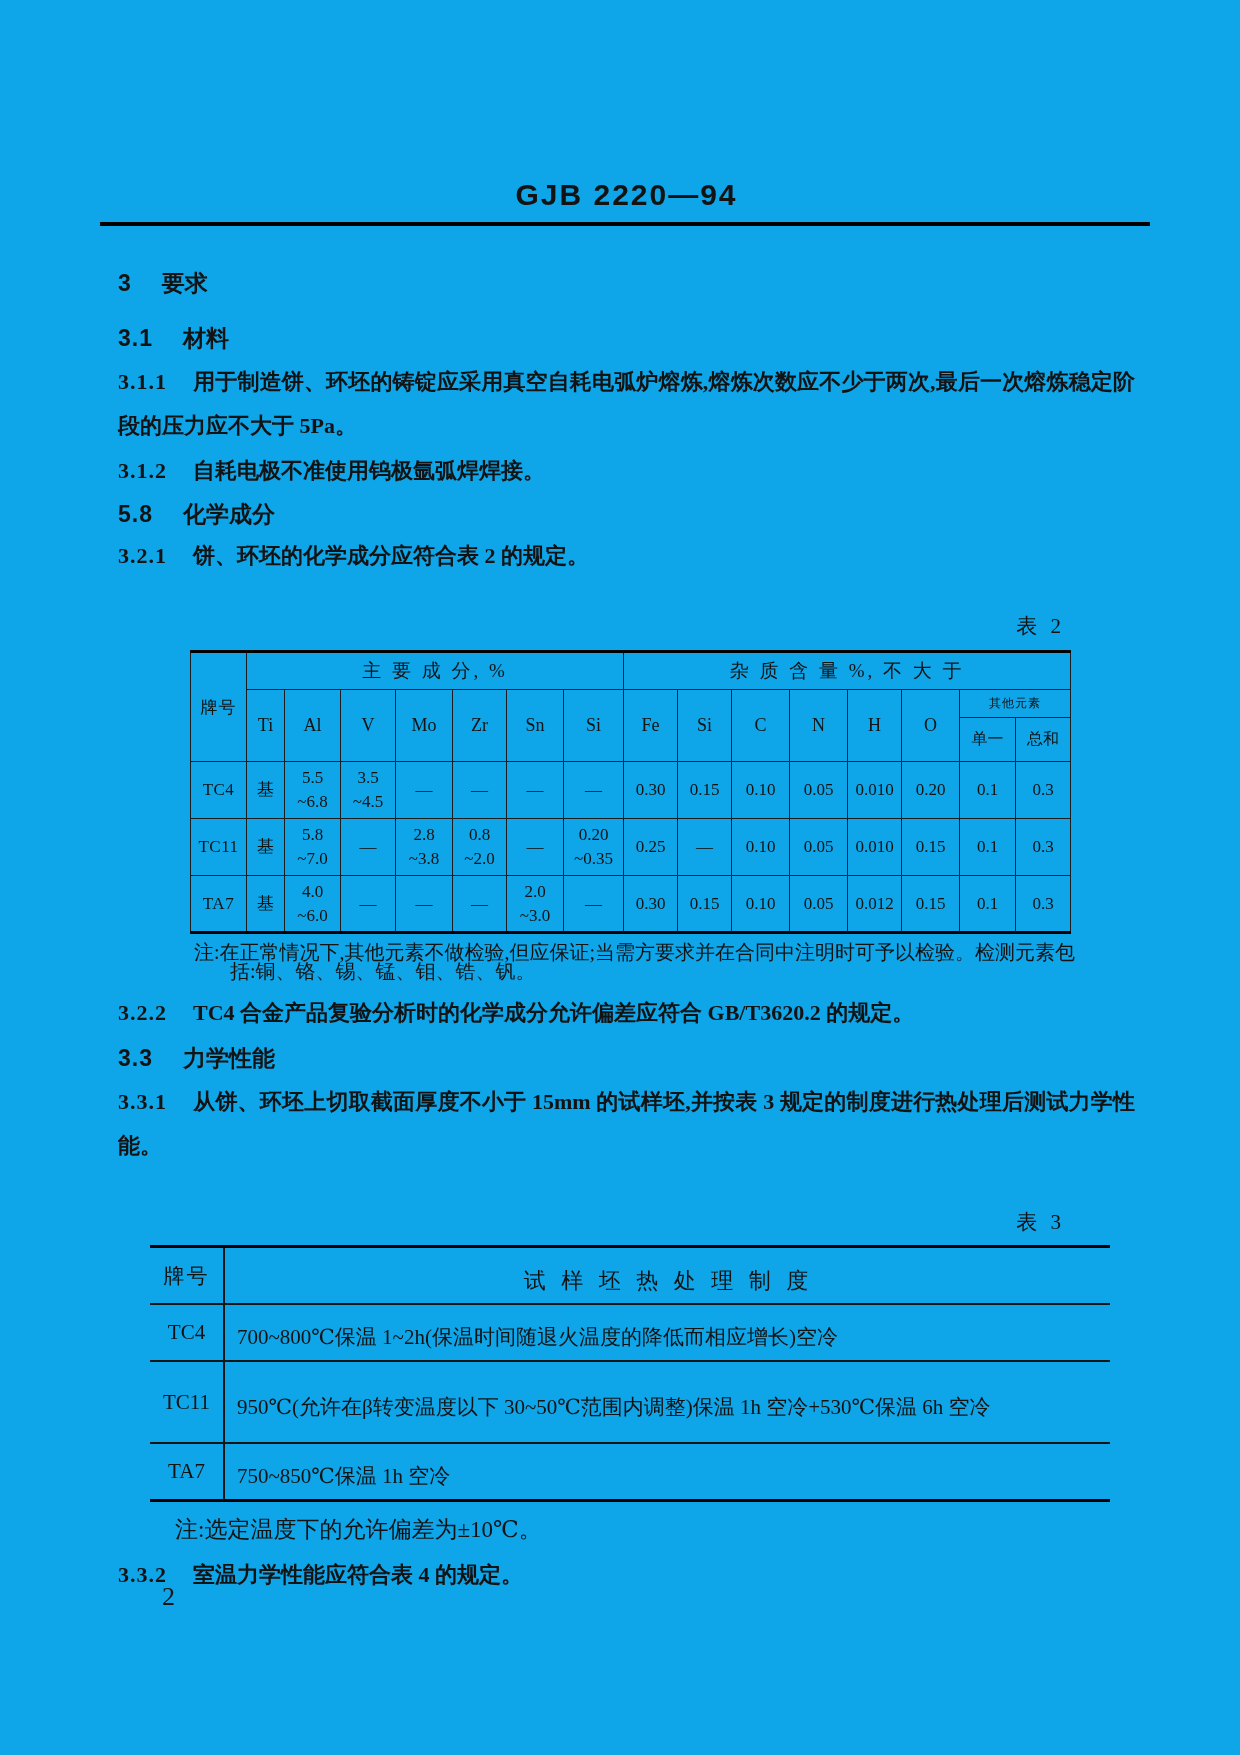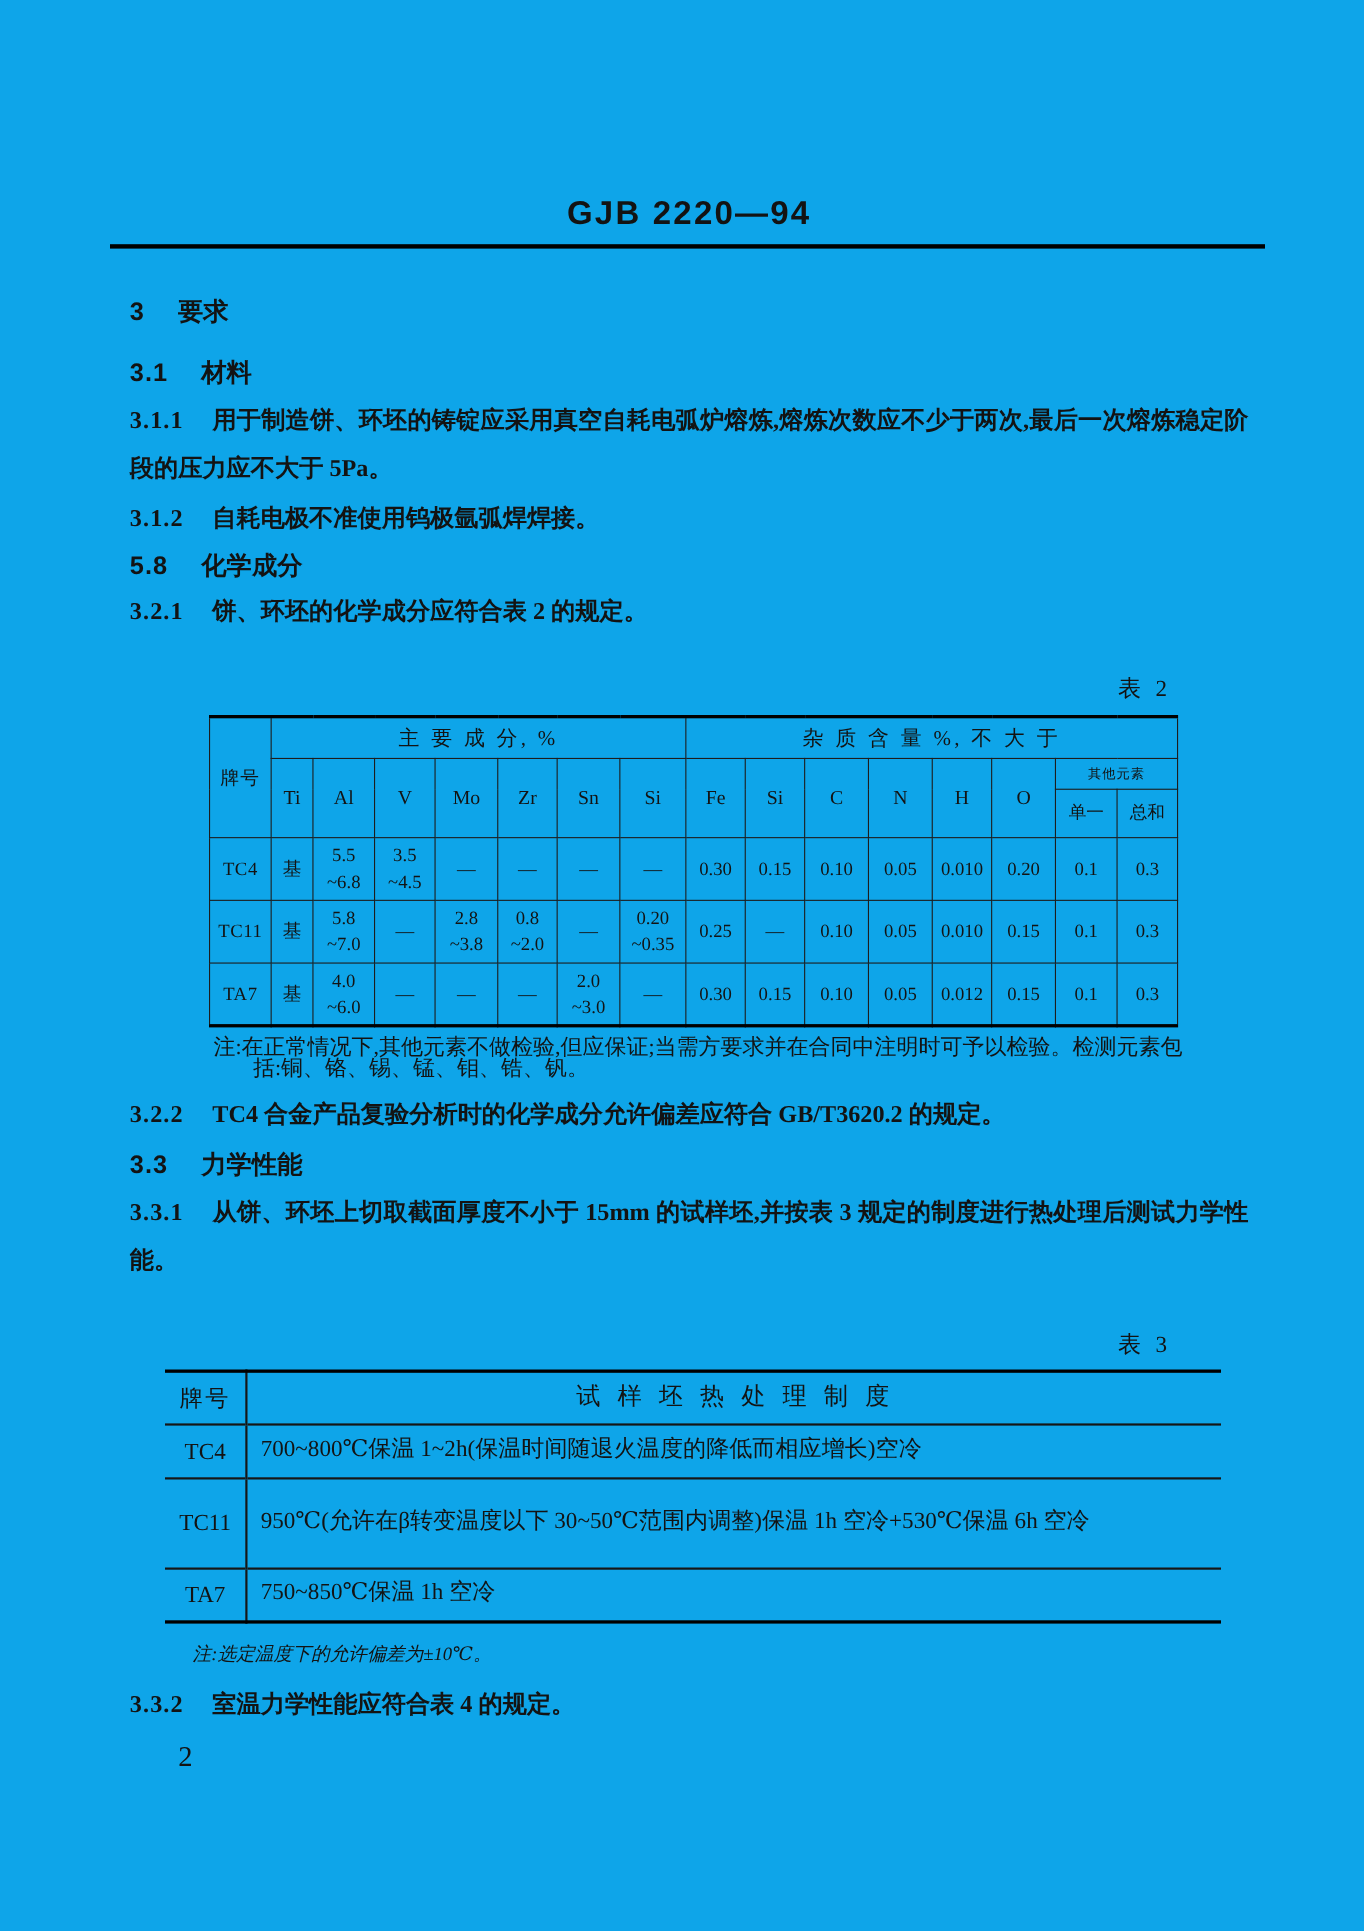--- a/index.html
+++ b/index.html
@@ -93,45 +93,44 @@
   
   .note {
     font-size:20px;
     line-height:19px;
     margin:9px 0 0 76px;
     padding-left:36px;
     text-indent:-36px;
     width:900px;
   }
   .note3 {
-    font-size:17px;
+    font-size:23px;
     margin:15px 0 0 57px;
     line-height:26px;
-    font-style:italic;
   }
 
   
   .t3 {
     width:960px;
     margin:9px 0 0 32px;
     border-top:3px solid #000;
     border-bottom:3px solid #000;
     font-size:21px;
   }
   .t3 td {
     border-top:2px solid #161616;
     vertical-align:middle;
     padding:0;
   }
   .t3 td.c1 {
     width:74px;
     text-align:center;
     border-right:2px solid #161616;
   }
-  .t3 td.c2 { text-align:left; padding:2px 10px 6px 12px; line-height:33px; }
+  .t3 td.c2 { text-align:left; padding:16px 10px 6px 12px; line-height:33px; }
   .t3 .hrow td { height:48px; }
   .t3 .hrow .c2 { text-align:center; font-size:22px; letter-spacing:5px; }
   .t3 .hrow .c1 { font-size:21px; letter-spacing:2px; }
   .t3 .r td { height:49px; }
   .t3 .r2 td { height:82px; }
   .t3 .brand3 { font-size:21px; }
 
   
   .page-number {
     position:absolute;

